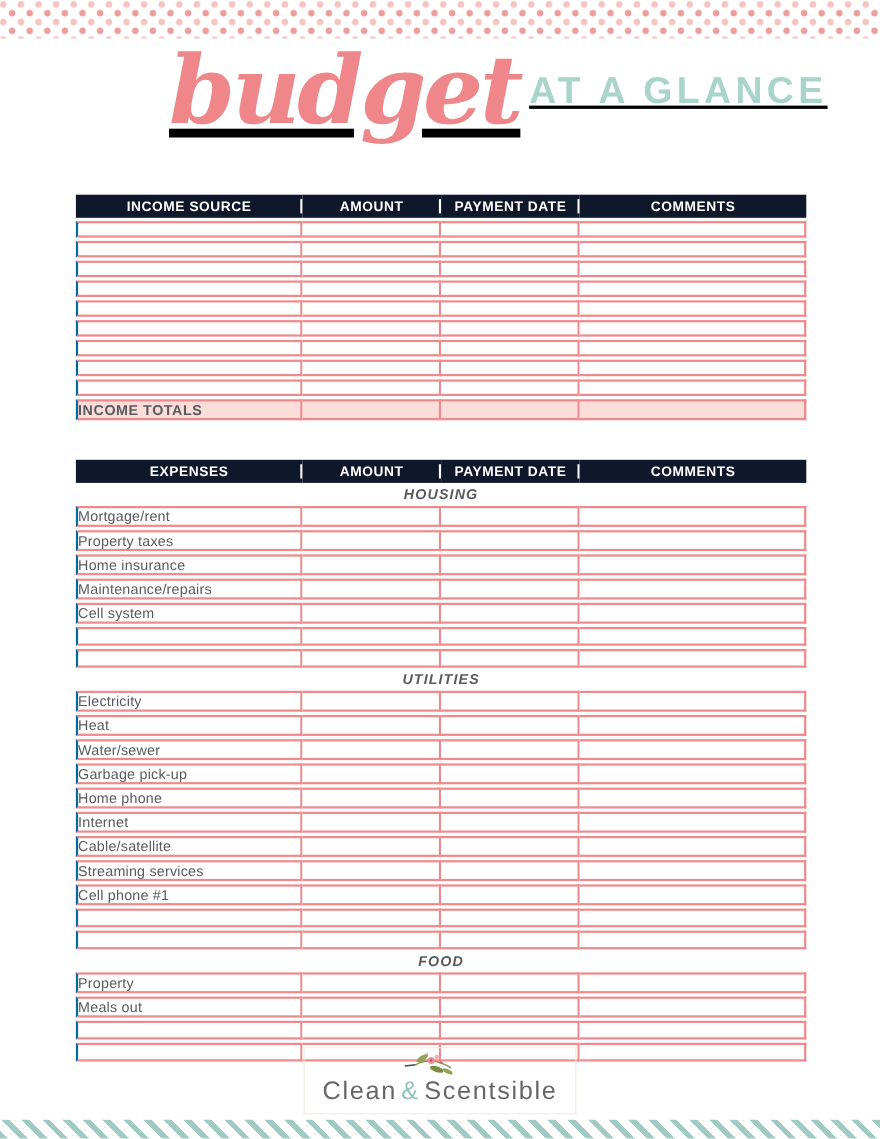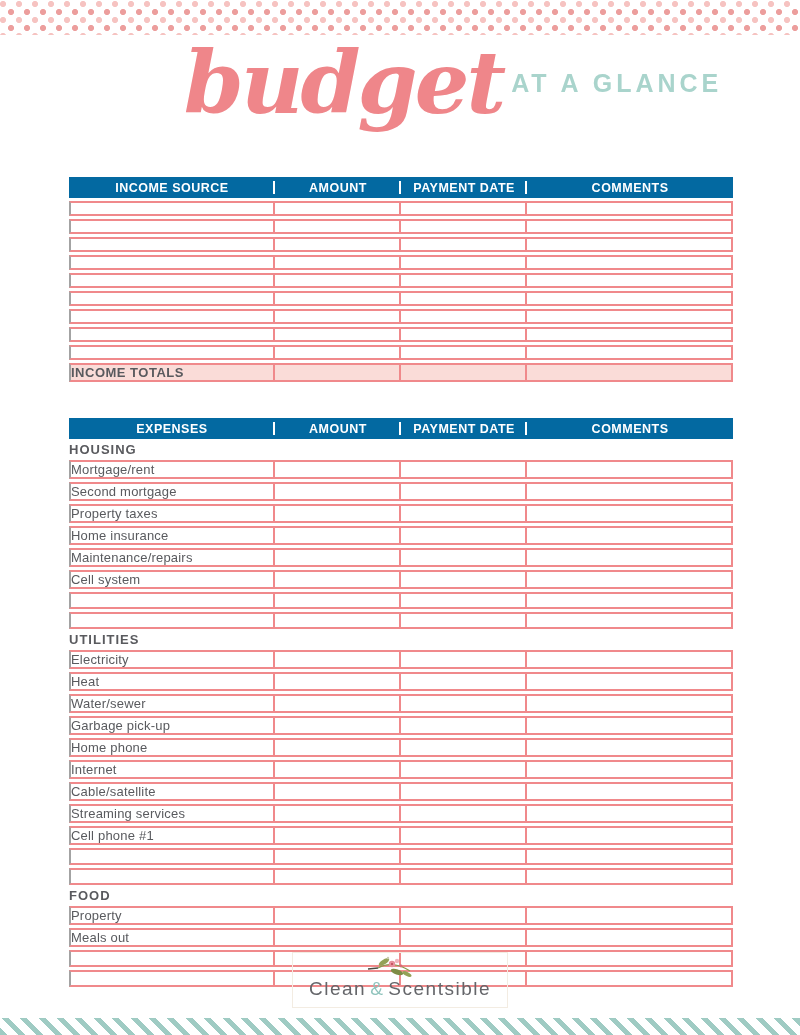--- a/index.html
+++ b/index.html
@@ -23,90 +23,90 @@
     position:absolute; bottom:0; left:0; right:0; height:17px;
     background:repeating-linear-gradient(45deg,
       #9FCBC3 0px, #9FCBC3 5px,
       rgba(0,0,0,0) 5px, rgba(0,0,0,0) 13px);
   }
 
   
   .title-wrap {
     position:absolute; top:38px; left:0; right:0;
     display:flex; justify-content:center; align-items:center;
-    padding-left:106px; pointer-events:none;
+    padding-left:106px; pointer-events:none;text-decoration:underline;
   }
   .title-script {
     font-family:"DejaVu Serif", serif;
     font-style:italic; font-weight:700;
     font-size:86px; line-height:1.05;
     color:#EF868A; letter-spacing:-3px;
   }
   .title-caps {
-    font-size:25px; font-weight:700;
+    font-size:34px; font-weight:700;
     letter-spacing:4px; color:#A9D4CC;
     margin-left:8px; 
   }
 
   
   table.grid {
     position:absolute; left:69px; width:664px;
     border-collapse:separate; border-spacing:0 3px;
     table-layout:fixed;
   }
   #income-table  { top:174px; }
   #expenses-table{ top:415px; }
 
   table.grid th {
-    background:#0369a1; color:#ffffff;
+    background:#0f172a; color:#ffffff;
     font-size:12.5px; font-weight:700; letter-spacing:0.5px;
     height:21px; padding:0; text-align:center;
     border:none; position:relative;
   }
   table.grid th:not(:last-child)::after {
     content:""; position:absolute; right:0; top:4px; bottom:4px;
     width:2px; background:#ffffff;
   }
 
   table.grid td {
     background:#ffffff;
     border:2px solid #F0898B; border-left:none;
     height:11px; padding:0; font-size:13px; color:#595A5E;
   }
   #expenses-table td { height:13px; }
-  table.grid td:first-child { border-left:2px solid #a3a3a3; }
+  table.grid td:first-child { border-left:2px solid #0369a1; }
 
   td.label-cell { text-align:left; padding-left:8px; letter-spacing:0.2px; }
 
   tr.totals-row td { background:#FADCD8; }
   td.totals-label {
     text-align:left; padding-left:8px;
     color:#EF8688; font-weight:700; font-size:12.5px; letter-spacing:0.5px;
     height:15px;
   }
   tr.totals-row td { height:15px; }
 
   td.section-bar {
     background:#A5CEC7; border:none !important;
     color:#ffffff; font-weight:700; font-size:13px;
-    letter-spacing:1px; text-align:left; height:16px;
+    letter-spacing:1px; text-align:center; height:16px;font-style:italic;
   }
 
   
   .footer-logo {
     position:absolute; top:952px; left:0; right:0;
     display:flex; flex-direction:column; align-items:center;
   }
   .logo-box {
     border:1px solid #F3ECE2; padding:2px 16px 7px 16px;
     display:flex; flex-direction:column; align-items:center;
   }
   .sprig { margin-bottom:-3px; margin-left:-20px; }
   .logo-text {
-    font-size:19px; letter-spacing:1.5px; color:#65666A; font-weight:400;
+    font-size:23px; letter-spacing:1.5px; color:#65666A; font-weight:400;
   }
   .logo-amp { color:#8FC3BC; padding:0 4px; }
 </style>
 </head>
 <body>
 
 <div class="dots-border"></div>
 
 <div class="title-wrap">
   <span class="title-script">budget</span>
@@ -206,26 +206,20 @@
       <th>PAYMENT DATE</th>
       <th>COMMENTS</th>
     </tr>
   </thead>
   <tbody id="expenses-body">
       <tr>
         <td class="section-bar" colspan="4">HOUSING</td>
       </tr>
       <tr>
         <td class="label-cell">Mortgage/rent</td>
-        <td></td>
-        <td></td>
-        <td></td>
-      </tr>
-      <tr>
-        <td class="label-cell">Second mortgage</td>
         <td></td>
         <td></td>
         <td></td>
       </tr>
       <tr>
         <td class="label-cell">Property taxes</td>
         <td></td>
         <td></td>
         <td></td>
       </tr>

